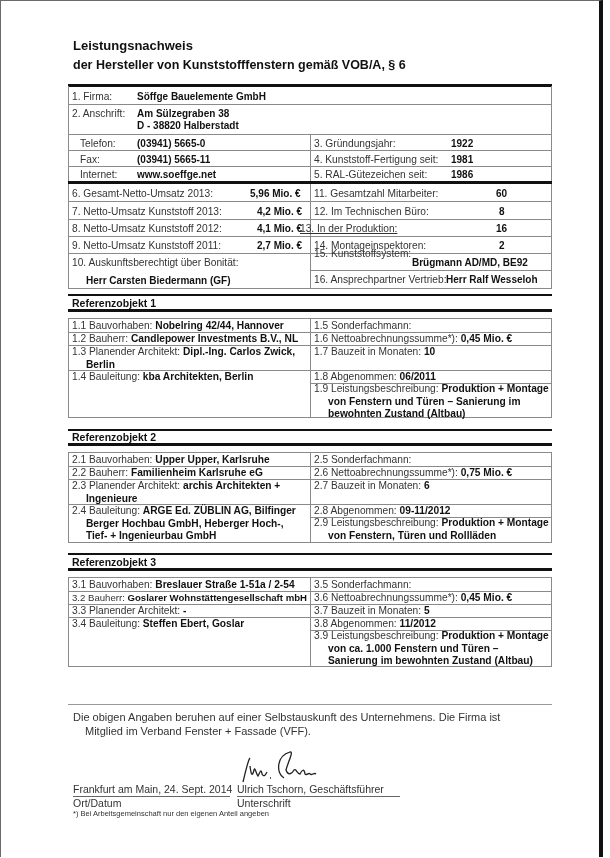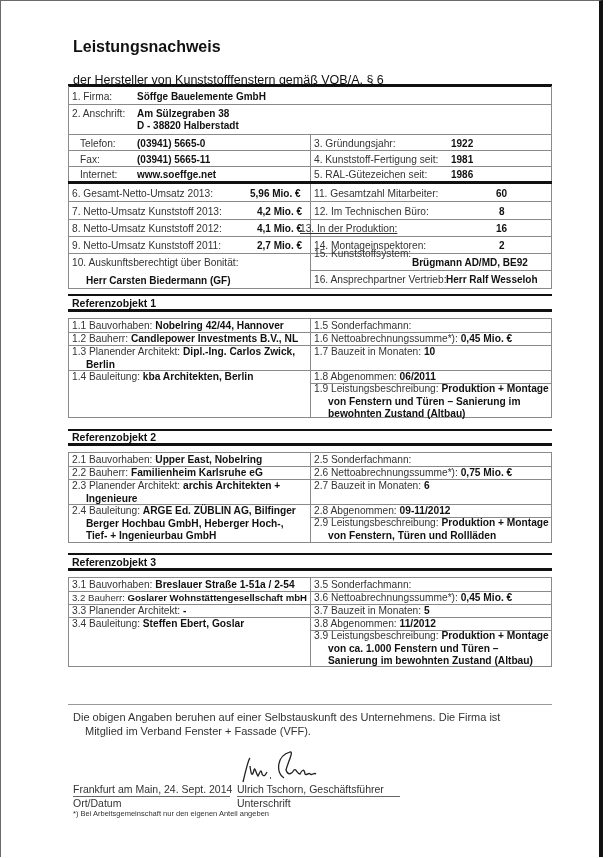--- a/index.html
+++ b/index.html
@@ -5,22 +5,22 @@
   html, body { margin:0; padding:0; }
   body {
     width:610px; height:858px; background:#ffffff; position:relative; overflow:hidden;
     font-family:"Liberation Sans", sans-serif; color:#1a1a1a;
   }
   .page-frame {
     position:absolute; left:0; top:0; width:603px; height:857px;
     border-top:1px solid #6a6a6a; border-left:1px solid #6a6a6a;
     border-right:4px solid #111; box-sizing:border-box;
   }
-  .title { position:absolute; left:73px; top:38px; font-size:16px; font-weight:bold; color:#111; }
-  .subtitle { position:absolute; left:73px; top:58px; font-size:12.5px; font-weight:normal; color:#111;margin-top:15px; }
+  .title { position:absolute; left:73px; top:38px; font-size:13px; font-weight:bold; color:#111; }
+  .subtitle { position:absolute; left:73px; top:58px; font-size:12.5px; font-weight:bold; color:#111; }
 
   .abs { position:absolute; }
   .lbl { font-size:10.2px; color:#333; white-space:nowrap; }
   .val { font-size:10px; font-weight:bold; color:#111; white-space:nowrap; }
   .hline { position:absolute; height:1px; background:#8a8a8a; }
   .vline { position:absolute; width:1px; background:#8a8a8a; }
   .thick { position:absolute; height:3px; background:#111; }
   .box { position:absolute; border:1px solid #8a8a8a; box-sizing:border-box; }
   .cell-text { position:absolute; font-size:10.2px; line-height:12.5px; color:#333; }
   .cell-text b { color:#111; }
@@ -139,21 +139,21 @@
 </div>
 
 <div>
   <div class="thick" style="left:68px; top:429px; width:484px; height:2px;"></div>
   <div class="sec-head" style="left:72px; top:431px;">Referenzobjekt 2</div>
   <div class="thick" style="left:68px; top:443px; width:484px;"></div>
 
   <div class="box" style="left:68px; top:452px; width:484px; height:91px;"></div>
   <div class="vline" style="left:310px; top:452px; height:91px;"></div>
 
-  <div class="cell-text" style="left:72px; top:454px;"><span>2.1 Bauvorhaben:</span> <b>Upper East, Nobelring</b></div>
+  <div class="cell-text" style="left:72px; top:454px;"><span>2.1 Bauvorhaben:</span> <b>Upper Upper, Karlsruhe</b></div>
   <div class="hline" style="left:68px; top:466px; width:242px;"></div>
   <div class="cell-text" style="left:72px; top:467px;"><span>2.2 Bauherr:</span> <b>Familienheim Karlsruhe eG</b></div>
   <div class="hline" style="left:68px; top:479px; width:242px;"></div>
   <div class="cell-text" style="left:72px; top:480px;"><span>2.3 Planender Architekt:</span> <b>archis Architekten +</b><b class="indent">Ingenieure</b></div>
   <div class="hline" style="left:68px; top:504px; width:242px;"></div>
   <div class="cell-text" style="left:72px; top:505px;"><span>2.4 Bauleitung:</span> <b>ARGE Ed. ZÜBLIN AG, Bilfinger</b><b class="indent">Berger Hochbau GmbH, Heberger Hoch-,</b><b class="indent">Tief- + Ingenieurbau GmbH</b></div>
 
   <div class="cell-text" style="left:314px; top:454px;"><span>2.5 Sonderfachmann:</span></div>
   <div class="hline" style="left:310px; top:466px; width:242px;"></div>
   <div class="cell-text" style="left:314px; top:467px;"><span>2.6 Nettoabrechnungssumme*):</span> <b>0,75 Mio. €</b></div>

